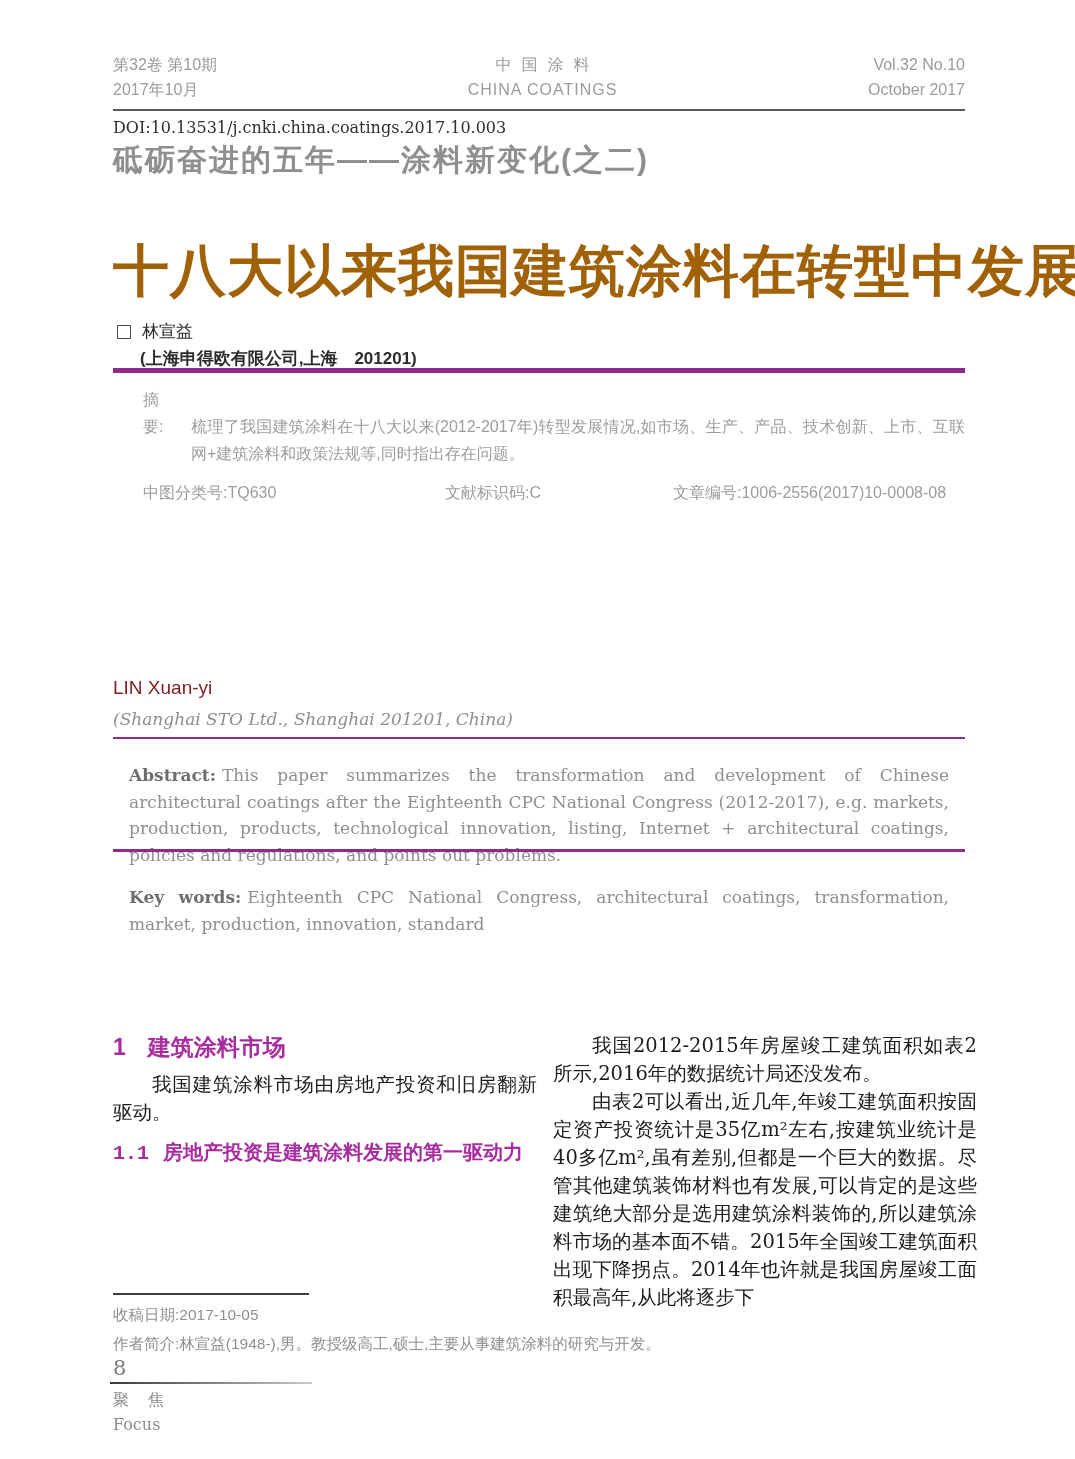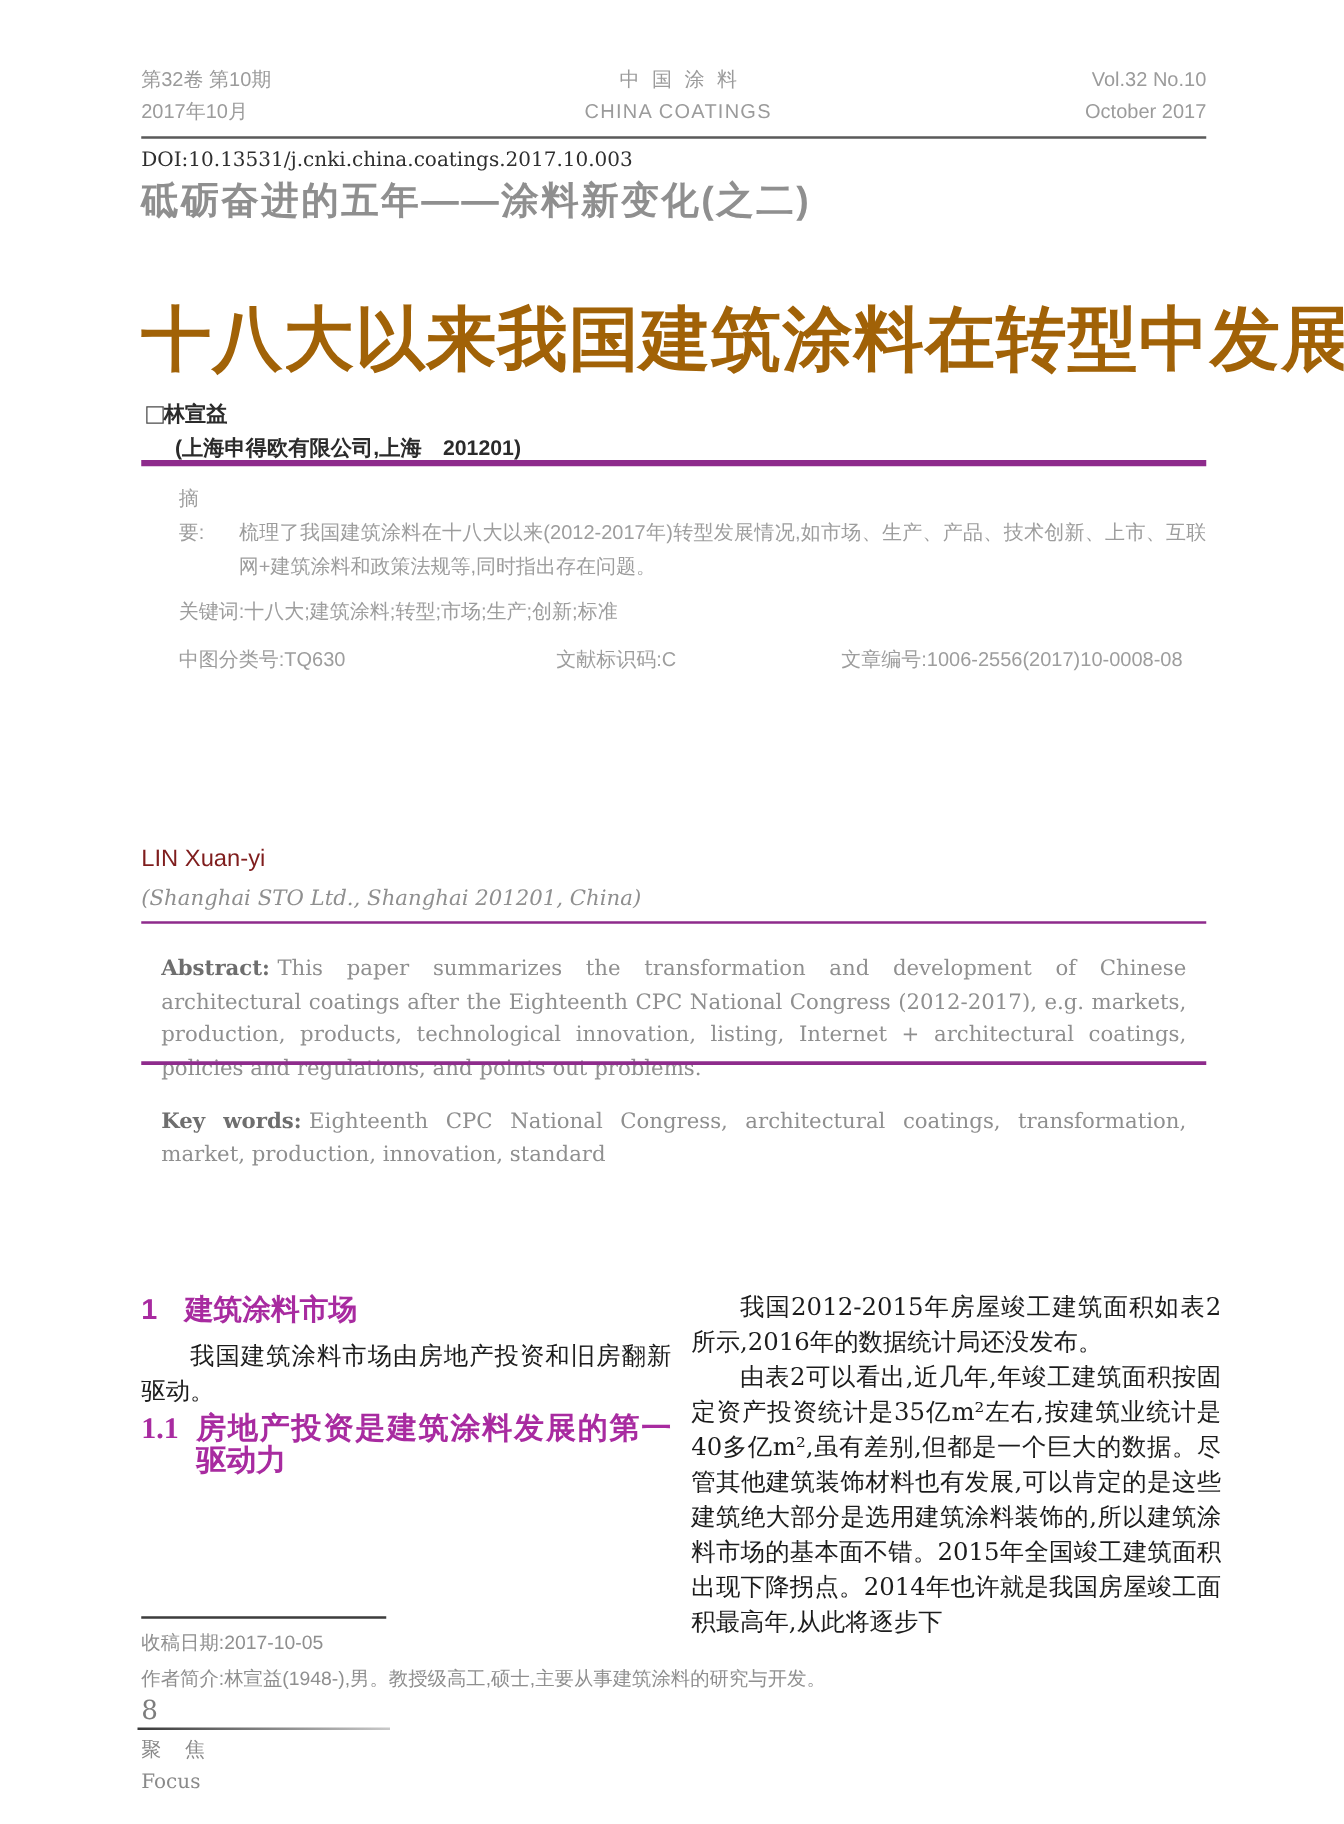--- a/index.html
+++ b/index.html
@@ -24,22 +24,22 @@
   .banner {
     position:absolute; left:113px; top:140px;
     font-weight:bold; font-size:30px; color:#8f8f8f; letter-spacing:2px;
   }
   
   .title-cn {
     position:absolute; left:113px; top:234px; width:860px; margin:0;
     font-weight:bold; font-size:56px; color:#a16207; letter-spacing:1px; white-space:nowrap;text-align:center;
   }
   .author-row {
-    position:absolute; left:117px; top:320px; display:flex; align-items:center; 
-    font-size:17px; font-weight:700; color:#2b2b2b;
+    position:absolute; left:117px; top:320px; display:flex; align-items:center; gap:11px;
+    font-size:17px; font-weight:400; color:#2b2b2b;
   }
   .author-box { width:12px; height:12px; border:1.5px solid #4a4a4a; display:inline-block; background:transparent; }
   .affil-cn { position:absolute; left:140px; top:347px; font-size:17px; font-weight:600; color:#2b2b2b; }
   
   .rule-thick  { position:absolute; left:113px; top:368px; width:852px; height:5px; background:#8E2B8C; }
   .rule-mid    { position:absolute; left:113px; top:737px; width:852px; height:2px; background:#8E2B8C; }
   .rule-bottom { position:absolute; left:113px; top:849px; width:852px; height:3px; background:#8E2B8C; }
   
   .abs-cn {
     position:absolute; left:143px; top:386px; width:822px;
@@ -76,22 +76,22 @@
   }
   .col-left  { left:113px; }
   .col-right { left:553px; }
   .bp { margin:0; text-indent:2em; }
   .sec {
     margin:0 0 9px 0; display:flex; gap:22px; text-indent:0;
     font-family:"Liberation Sans", sans-serif; font-size:23px; line-height:30px;
     color:#A82BA0; font-weight:bold;
   }
   .subsec {
-    margin:3px 0; display:flex; gap:14px; text-indent:0;
-    font-family:Liberation Serif, serif; font-size:24px; line-height:26px;
+    margin:14px 0; display:flex; gap:14px; text-indent:0;
+    font-family:Liberation Mono, monospace; font-size:20px; line-height:26px;
     color:#A82BA0; font-weight:bold;
   }
   
   .footnote {
     position:absolute; left:113px; top:1293px; width:852px;
     color:#8f8f8f; font-size:15.5px; line-height:21px;
   }
   .fn-rule { width:196px; border-top:2px solid #3d3d3d; margin-bottom:9px; }
   .fn-line { margin-bottom:8px; }
   
@@ -130,21 +130,20 @@
   <div class="author-row">
     <span class="author-box"></span>
     <span>林宣益</span>
   </div>
   <div class="affil-cn">(上海申得欧有限公司,上海　201201)</div>
 
   <div class="rule-thick"></div>
 
   <div class="abs-cn">
     <p class="hang"><span class="hang-label">摘　要:</span><span>梳理了我国建筑涂料在十八大以来(2012-2017年)转型发展情况,如市场、生产、产品、技术创新、上市、互联网+建筑涂料和政策法规等,同时指出存在问题。</span></p>
-    <p class="kw"><span>关键词:</span><span>十八大;建筑涂料;转型;市场;生产;创新;标准</span></p>
     <div class="meta-row">
       <span class="meta-item-1"><span>中图分类号:</span><span>TQ630</span></span>
       <span class="meta-item-2"><span>文献标识码:</span><span>C</span></span>
       <span class="meta-item-3"><span>文章编号:</span><span>1006-2556(2017)10-0008-08</span></span>
     </div>
   </div>
 
   <div class="author-en">LIN Xuan-yi</div>
   <div class="affil-en">(Shanghai STO Ltd., Shanghai 201201, China)</div>
 

